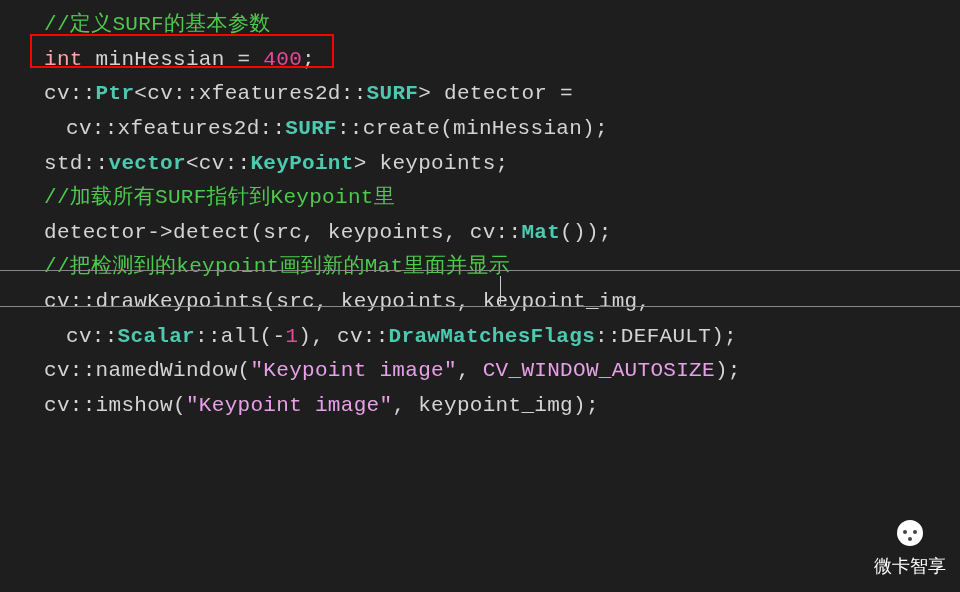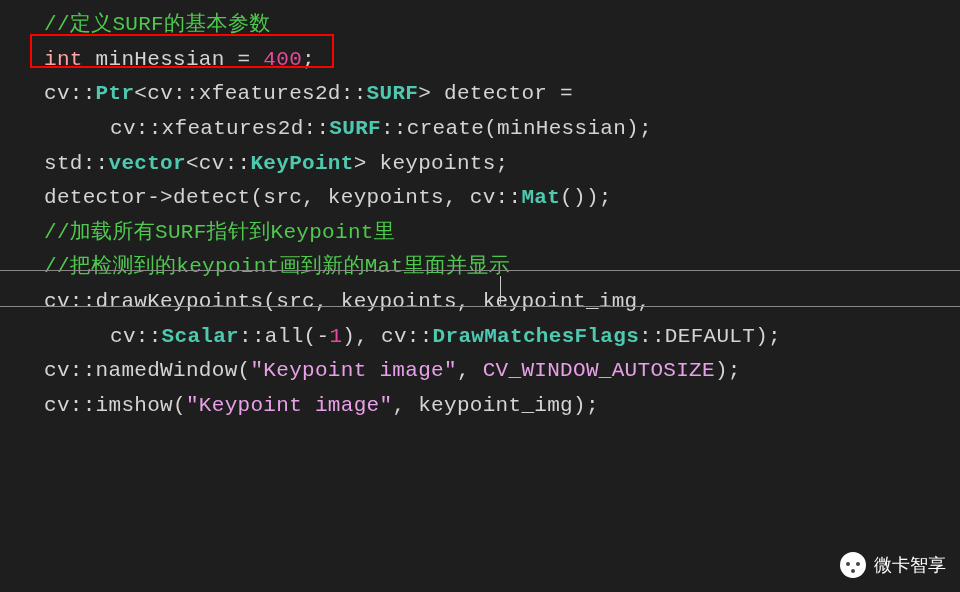--- a/index.html
+++ b/index.html
@@ -15,21 +15,21 @@
 .code-area {
   padding: 8px 0 0 0;
   line-height: 1.65;
   letter-spacing: 0.3px;
 }
 .line {
   padding-left: 44px;
   white-space: pre;
   position: relative;
 }
-.indent { padding-left: 110px; }
+.indent { padding-left: 66px; }
 .comment { color: #4EC94E; }
 .keyword { color: #fca5a5; }
 .type { color: #4EC9B0; font-weight: bold; }
 .plain { color: #D4D4D4; }
 .string { color: #E8A0E8; }
 .number { color: #ec4899; }
 .highlight-box {
   position: absolute;
   border: 2px solid #FF0000;
   left: 30px;
@@ -58,20 +58,21 @@
 .watermark {
   position: absolute;
   right: 14px;
   bottom: 14px;
   display: flex;
   align-items: center;
   gap: 8px;
   color: #fff;
   font-family: "Microsoft YaHei", sans-serif;
   font-size: 18px;
+  flex-direction: column;
 }
 .wm-icon {
   width: 26px;
   height: 26px;
   border-radius: 50%;
   background: #fff;
   position: relative;
 }
 .wm-dots {
   position: absolute;
@@ -86,22 +87,22 @@
 </style>
 </head>
 <body>
 
 <div class="code-area">
   <div class="line"><span class="comment">//定义SURF的基本参数</span></div>
   <div class="line"><span class="keyword">int</span><span class="plain"> minHessian = </span><span class="number">400</span><span class="plain">;</span></div>
   <div class="line"><span class="plain">cv::</span><span class="type">Ptr</span><span class="plain">&lt;cv::xfeatures2d::</span><span class="type">SURF</span><span class="plain">&gt; detector =</span></div>
   <div class="line indent"><span class="plain">cv::xfeatures2d::</span><span class="type">SURF</span><span class="plain">::</span><span class="plain">create</span><span class="plain">(minHessian);</span></div>
   <div class="line"><span class="plain">std::</span><span class="type">vector</span><span class="plain">&lt;cv::</span><span class="type">KeyPoint</span><span class="plain">&gt; keypoints;</span></div>
+  <div class="line"><span class="comment">//加载所有SURF指针到Keypoint里</span></div>
   <div class="line"><span class="plain">detector-&gt;detect(src, keypoints, cv::</span><span class="type">Mat</span><span class="plain">());</span></div>
-  <div class="line"><span class="comment">//加载所有SURF指针到Keypoint里</span></div>
   <div class="line"><span class="plain"></span></div>
   <div class="line"><span class="comment">//把检测到的keypoint画到新的Mat里面并显示</span></div>
   <div class="line"><span class="plain">cv::drawKeypoints(src, keypoints, keypoint_img,</span></div>
   <div class="line indent"><span class="plain">cv::</span><span class="type">Scalar</span><span class="plain">::</span><span class="plain">all</span><span class="plain">(-</span><span class="number">1</span><span class="plain">), cv::</span><span class="type">DrawMatchesFlags</span><span class="plain">::</span><span class="plain">DEFAULT</span><span class="plain">);</span></div>
   <div class="line"><span class="plain"></span></div>
   <div class="line"><span class="plain">cv::namedWindow(</span><span class="string">"Keypoint image"</span><span class="plain">, </span><span class="string">CV_WINDOW_AUTOSIZE</span><span class="plain">);</span></div>
   <div class="line"><span class="plain">cv::imshow(</span><span class="string">"Keypoint image"</span><span class="plain">, keypoint_img);</span></div>
 </div>
 
 <div class="highlight-box"></div>

